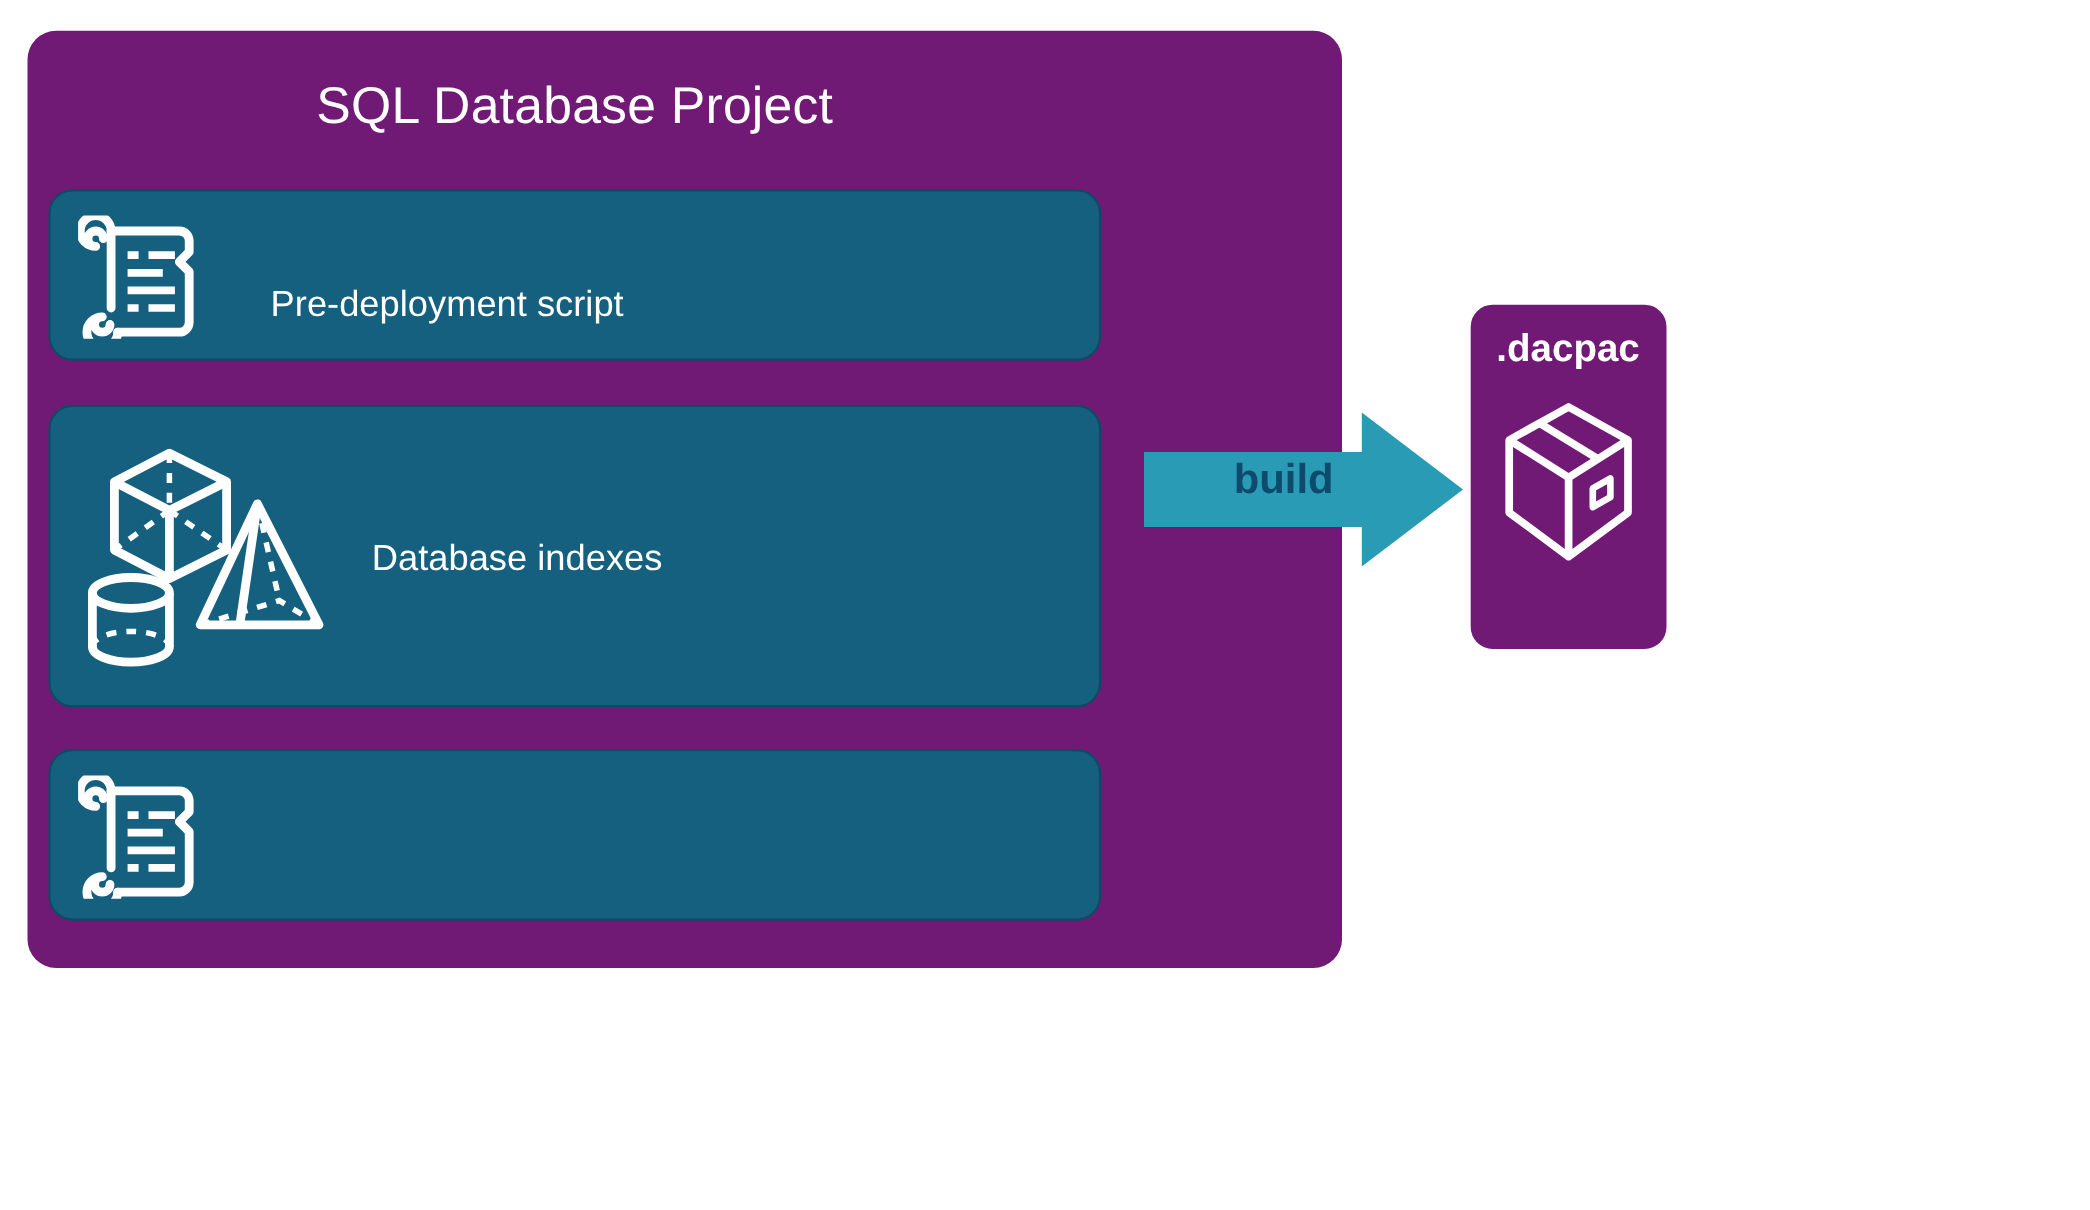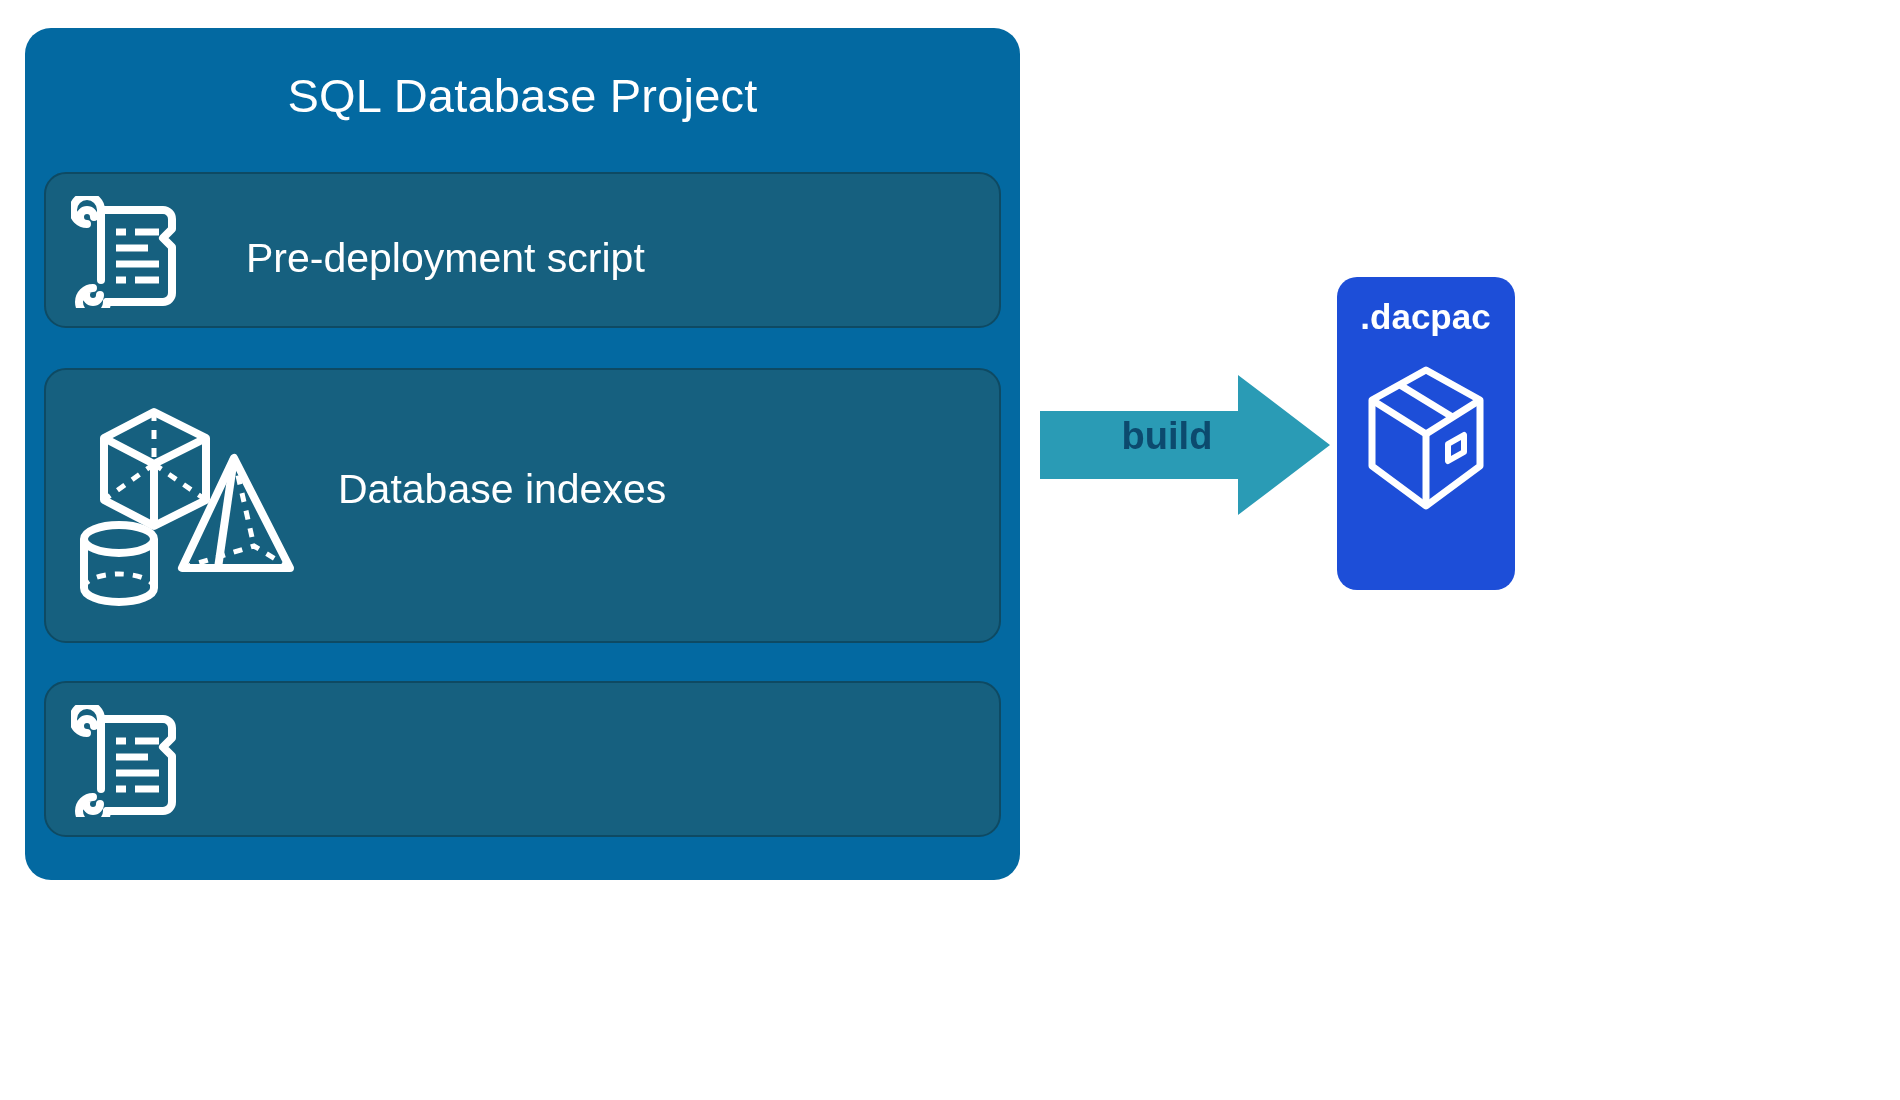--- a/index.html
+++ b/index.html
@@ -18,23 +18,23 @@
     width: 1900px;
     height: 1100px;
     background: #ffffff;
   }
 
   
   #project-container {
     position: absolute;
     left: 25px;
     top: 28px;
-    width: 995px;
+    width: 1195px;
     height: 852px;
-    background: #0369a1;
+    background: #701a75;
     border-radius: 26px;
     box-sizing: border-box;
   }
 
   #project-title {
     position: absolute;
     left: 0;
     top: 44px;
     width: 995px;
     text-align: center;
@@ -60,24 +60,25 @@
   #card-objs { top: 340px; height: 275px; }
   #card-post { top: 653px; height: 156px; }
 
   .card-icon {
     position: absolute;
     display: block;
   }
   .card-label {
     position: absolute;
     color: #ffffff;
-    font-size: 41px;
+    font-size: 33px;
     font-weight: 400;
     line-height: 1.33;
     white-space: pre;
+    margin-top: 23px;
   }
   #pre-label  { left: 200px; top: 57px; }
   #post-label { left: 200px; top: 57px; }
   #objs-label-1 { left: 292px; top: 92px; }
   #objs-label-2 { left: 292px; top: 136px; }
 
   .scroll-icon  { left: 25px; top: 22px; }
   .shapes-icon  { left: 20px; top: 26px; }
 
   
@@ -101,21 +102,21 @@
     white-space: nowrap;
   }
 
   
   #dacpac-box {
     position: absolute;
     left: 1337px;
     top: 277px;
     width: 178px;
     height: 313px;
-    background: #1d4ed8;
+    background: #701a75;
     border-radius: 20px;
     box-sizing: border-box;
   }
   #dacpac-label {
     position: absolute;
     left: 0;
     top: 22px;
     width: 177px;
     text-align: center;
     color: #ffffff;

